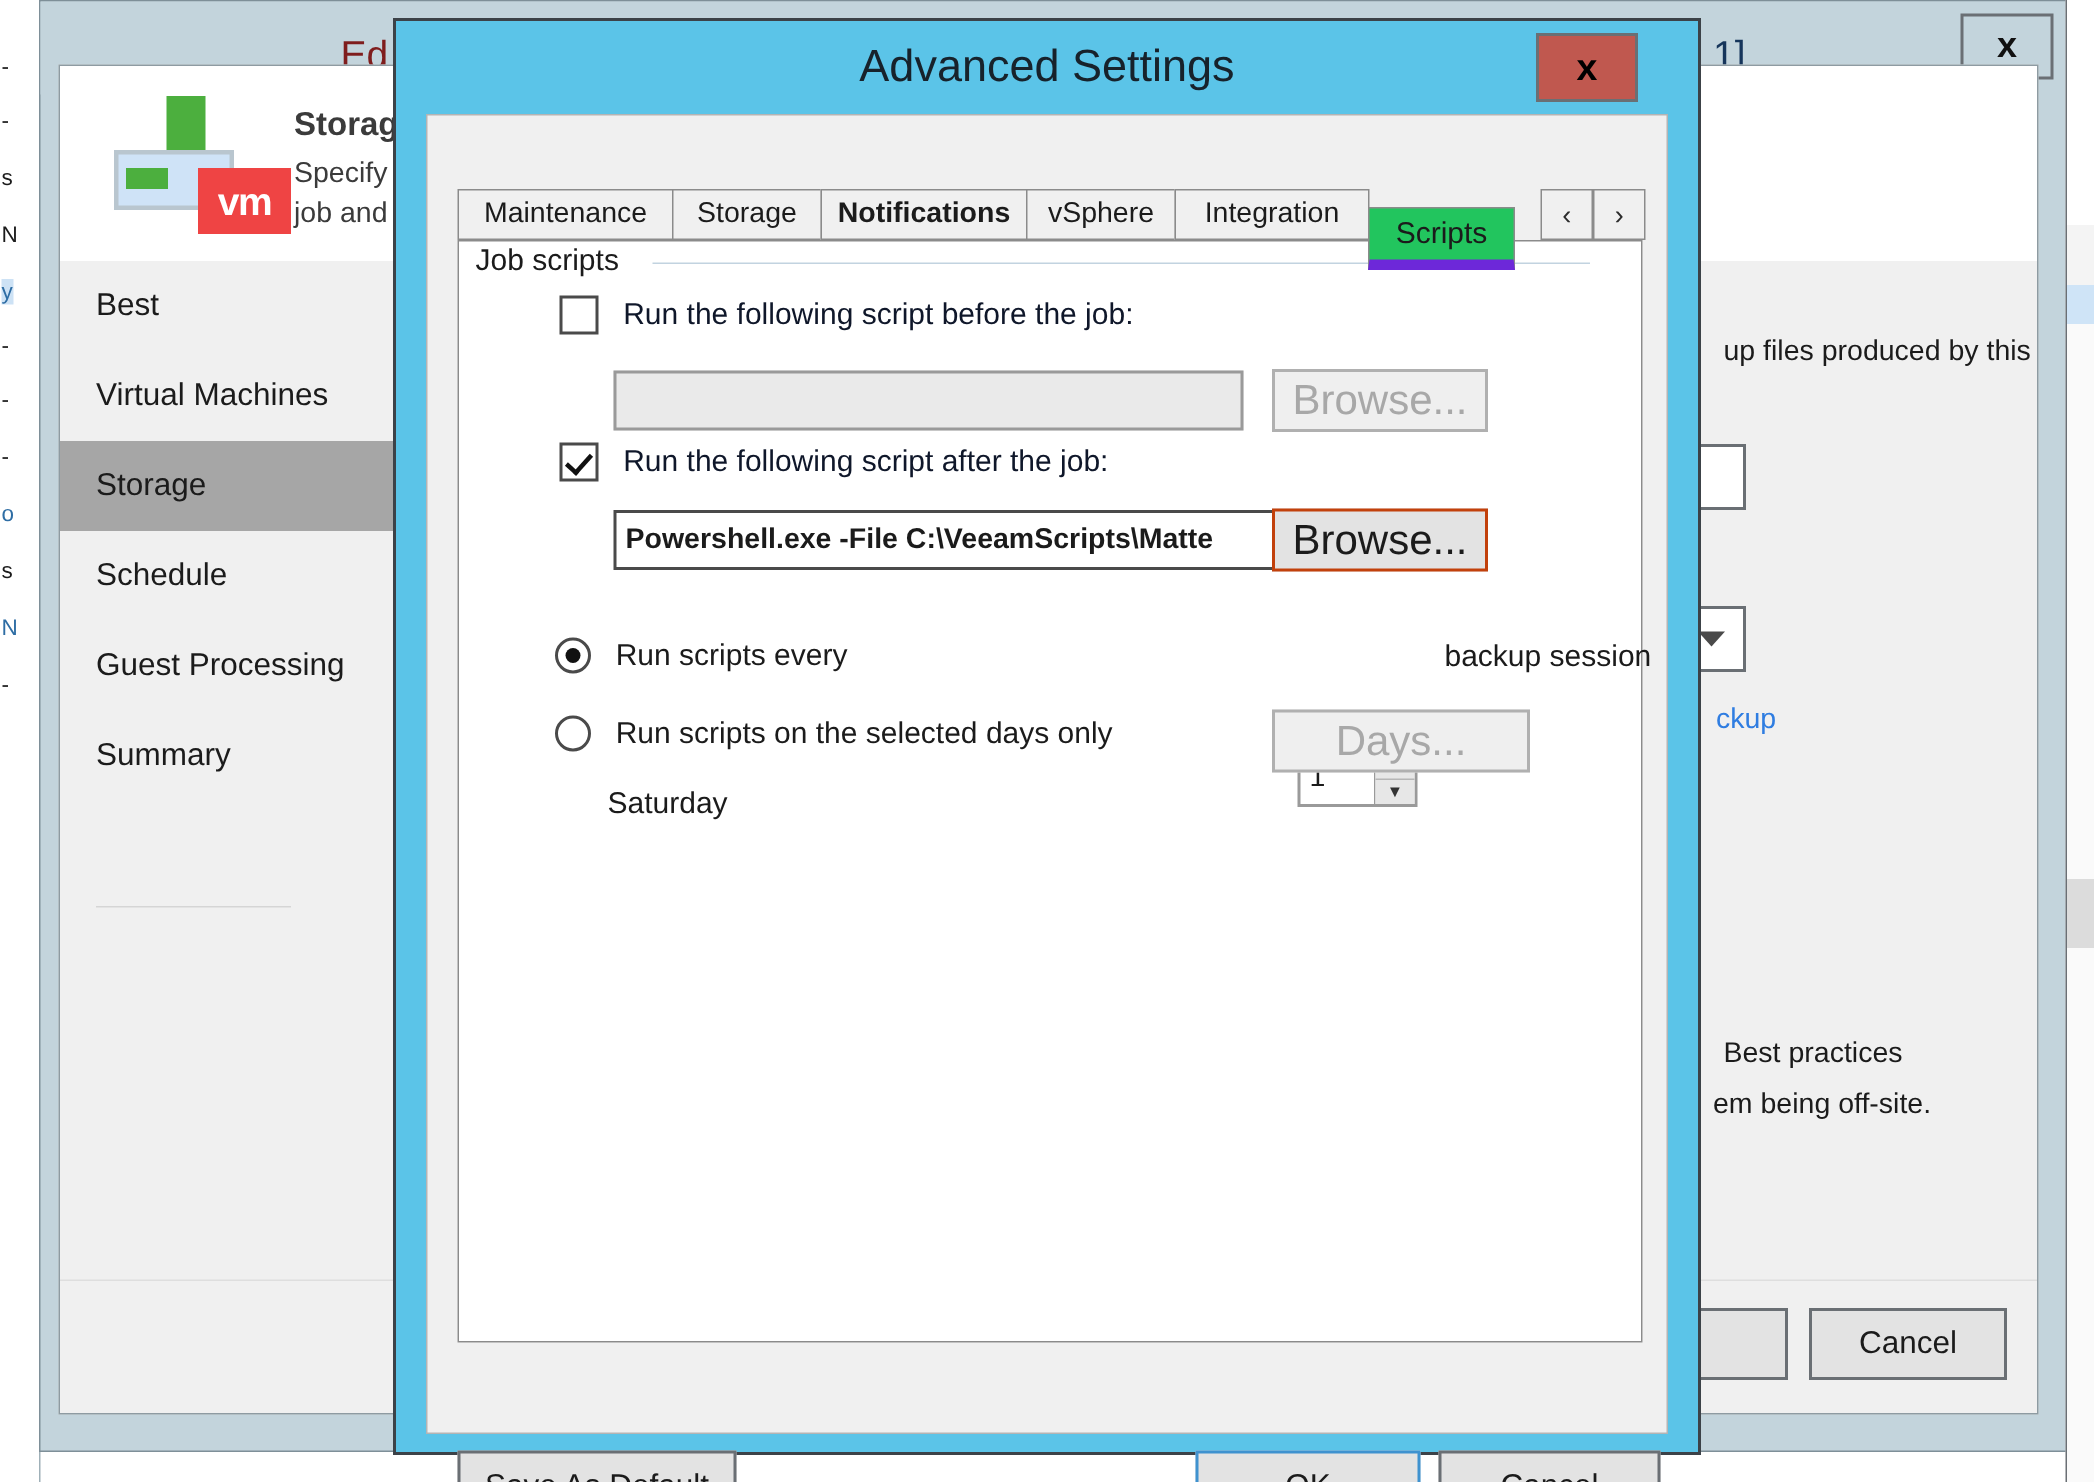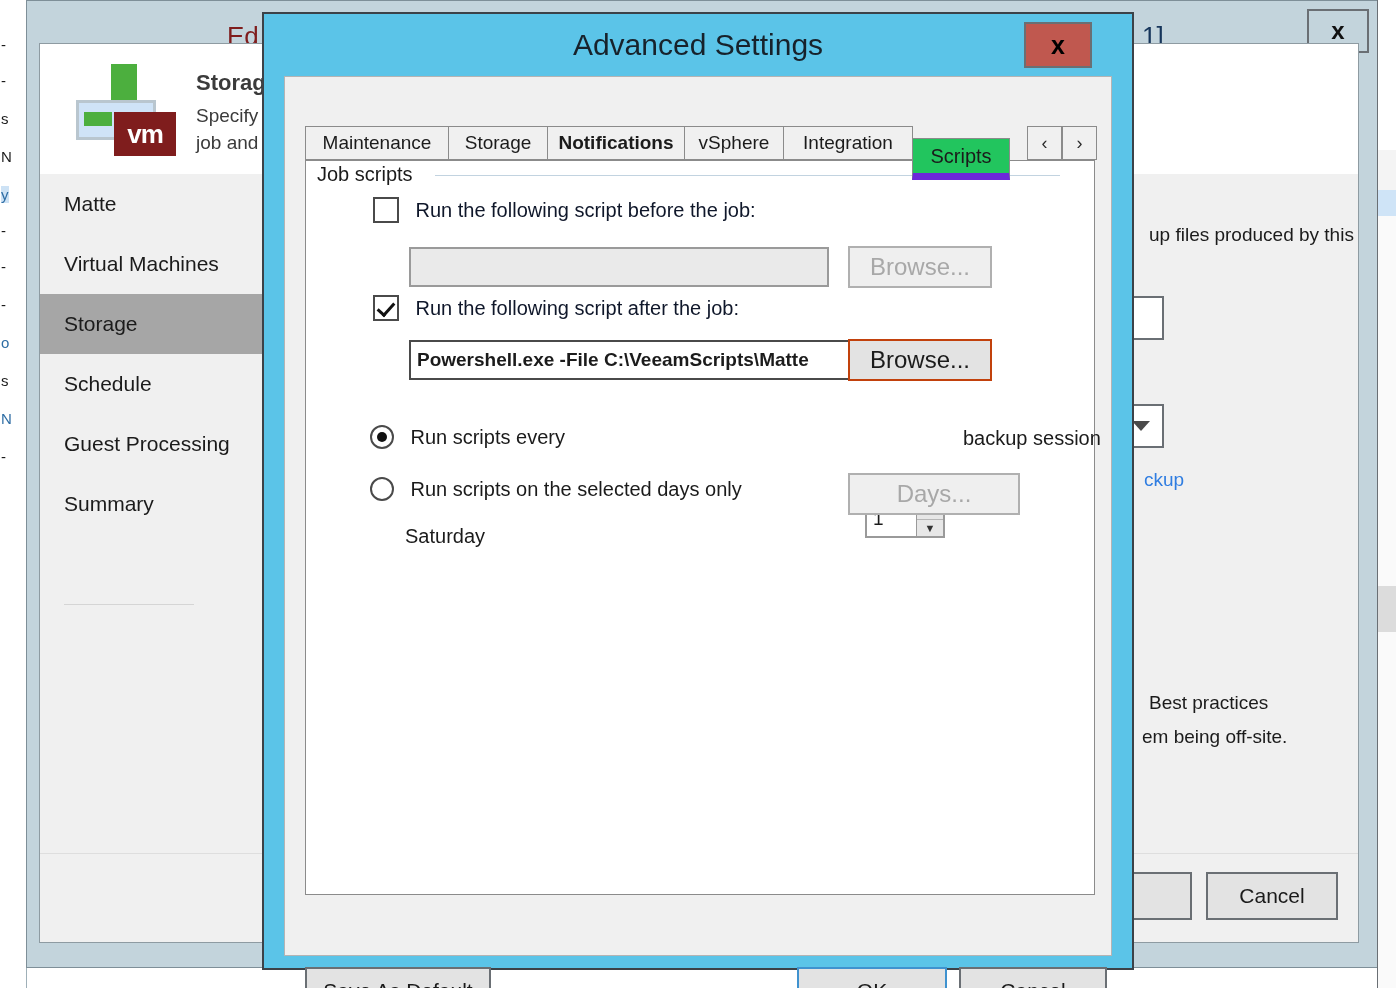--- a/index.html
+++ b/index.html
@@ -113,23 +113,23 @@
   #vm-icon .arrow-head {
     position: absolute;
     left: 30px; top: 42px;
     width: 0; height: 0;
     border-left: 26px solid transparent;
     border-right: 26px solid transparent;
     border-top: 36px solid #4caf3e;
   }
   #vm-icon .vmbadge {
     position: absolute;
-    left: 46px; top: 50px;
+    left: 64px; top: 50px;
     width: 62px; height: 44px;
-    background: #7f1d1d;
+    background: #ef4444;
     color: #ffffff;
     font-size: 26px; font-weight: bold;
     display: flex; align-items: center; justify-content: center;
     letter-spacing: -1px;
   }
   #wiz-header-title {
     position: absolute;
     left: 156px; top: 26px;
     font-size: 22px; font-weight: bold; color: #3b3b3b;
   }
@@ -412,21 +412,21 @@
     border-color: #9a9a9a;
     color: #9a9a9a;
   }
   .btn {
     position: absolute;
     height: 42px;
     background: #e3e3e3;
     border: 2px solid #c2410c;
     box-sizing: border-box;
     display: flex; align-items: center; justify-content: center;
-    font-size: 24px; color: #1b1b1b;
+    font-size: 28px; color: #1b1b1b;
     cursor: pointer;
   }
   .btn.disabled {
     background: #efefef;
     border-color: #b0b0b0;
     color: #a8a8a8;
   }
 
   .radio {
     width: 24px; height: 24px;
@@ -539,21 +539,21 @@
         <div class="led"></div>
         <div class="vmbadge">vm</div>
       </div>
       <div id="wiz-header-title">Storage</div>
       <div id="wiz-header-desc">Specify pro
 job and cus</div>
     </div>
 
     <div id="wiz-nav">
       <div class="nav-item">
-          <span>Matte</span>
+          <span>Best</span>
         </div>
       <div class="nav-item">
           <span>Virtual Machines</span>
         </div>
       <div class="nav-item active">
           <span>Storage</span>
         </div>
       <div class="nav-item">
           <span>Schedule</span>
         </div>

